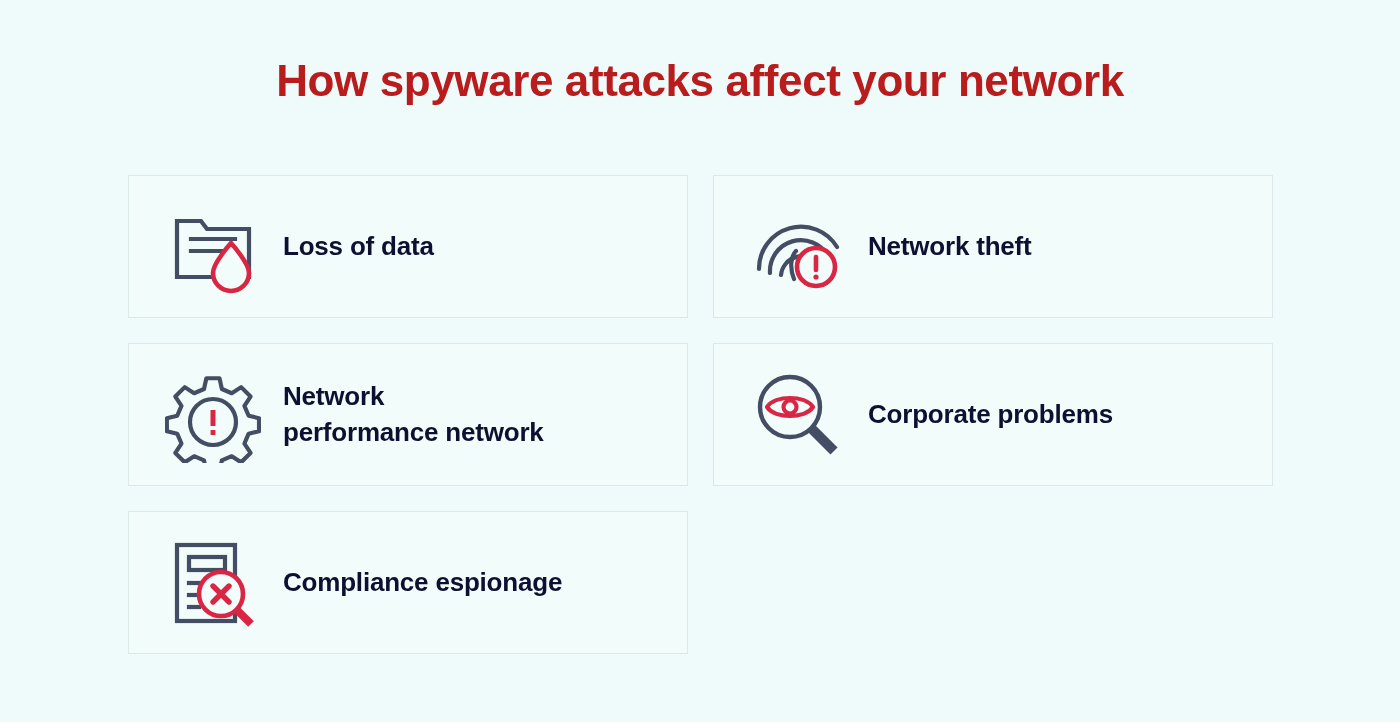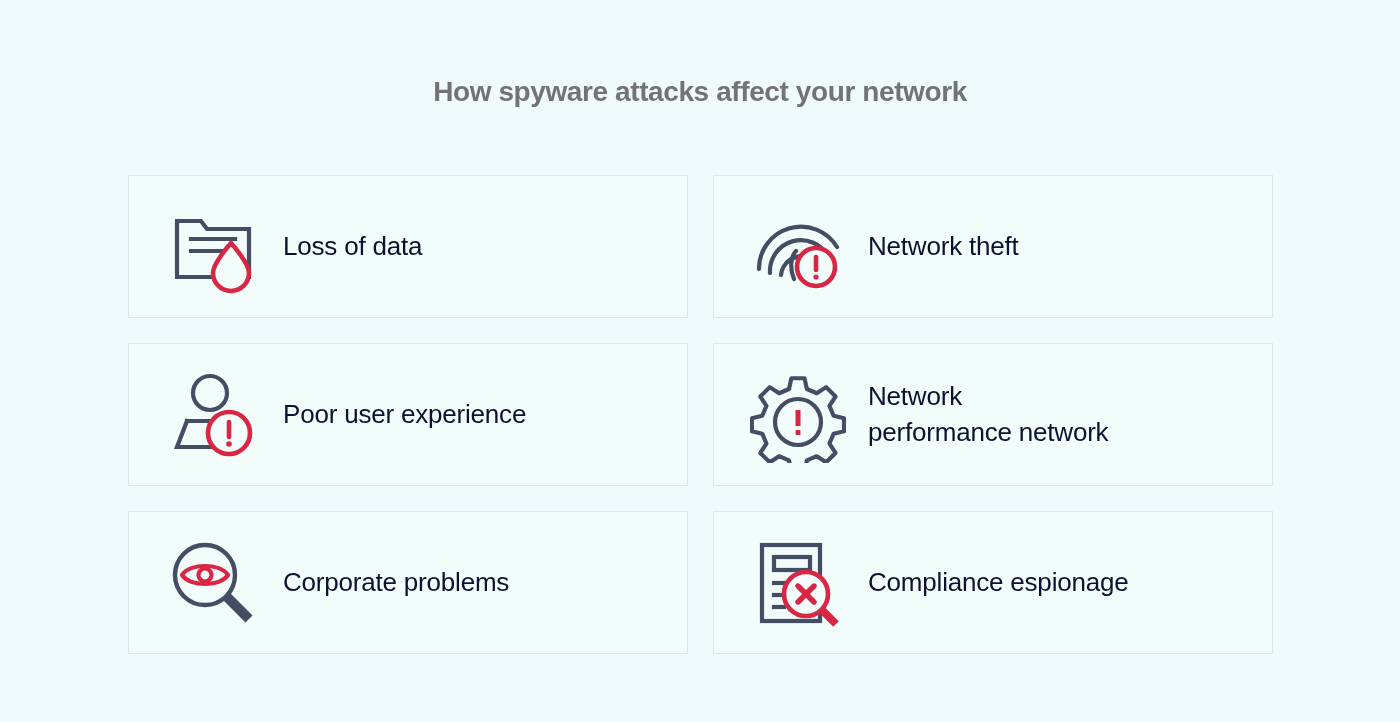--- a/index.html
+++ b/index.html
@@ -14,28 +14,28 @@
     overflow: hidden;
   }
   .page {
     position: relative;
     width: 1400px;
     height: 722px;
     background: #effbfa;
   }
   .title {
     position: absolute;
-    top: 76px;
+    top: 56px;
     left: 0;
     width: 1400px;
     text-align: center;
-    font-size: 28px;
+    font-size: 44px;
     font-weight: bold;
     letter-spacing: -0.4px;
-    color: #737373;
+    color: #b91c1c;
     font-family: "Liberation Sans", sans-serif;
   }
   .grid {
     position: absolute;
     top: 175px;
     left: 128px;
     width: 1145px;
     display: grid;
     grid-template-columns: 560px 560px;
     grid-template-rows: 143px 143px 143px;
@@ -55,21 +55,21 @@
     width: 96px;
     min-width: 96px;
     height: 96px;
     display: flex;
     align-items: center;
     justify-content: center;
   }
   .card-label {
     margin-left: 22px;
     font-size: 26px;
-    font-weight: normal;
+    font-weight: bold;
     color: #0d1030;
     line-height: 1.38;
     letter-spacing: -0.2px;
     font-family: "Liberation Sans", sans-serif;
   }
   .card-label .line2 {
     display: block;
   }
   svg { display: block; }
 </style>
@@ -110,36 +110,20 @@
           <circle cx="66" cy="68" r="19" fill="#f2fcfb" stroke="#d92644" stroke-width="4.6"></circle>
           <line x1="66" y1="58" x2="66" y2="71" stroke="#d92644" stroke-width="4.6" stroke-linecap="round"></line>
           <circle cx="66" cy="78" r="2.6" fill="#d92644"></circle>
         </svg>
       </div>
       <div class="card-label">
         <span>Network theft</span>
       </div>
     </div>
 
-    <div class="card">
-      <div class="icon-wrap">
-        <svg width="96" height="96" viewBox="0 0 96 96">
-          <g fill="none" stroke="#434d63" stroke-width="4.2" stroke-linecap="square" stroke-linejoin="miter">
-            <circle cx="45" cy="26" r="17"></circle>
-            <path d="M22 54 H63 M22 54 L12 80 H58"></path>
-          </g>
-          <circle cx="64" cy="66" r="21" fill="#f2fcfb" stroke="#d92644" stroke-width="4.6"></circle>
-          <line x1="64" y1="55" x2="64" y2="70" stroke="#d92644" stroke-width="4.6" stroke-linecap="round"></line>
-          <circle cx="64" cy="77" r="2.8" fill="#d92644"></circle>
-        </svg>
-      </div>
-      <div class="card-label">
-        <span>Poor user experience</span>
-      </div>
-    </div>
 
     <div class="card">
       <div class="icon-wrap">
         <svg width="96" height="96" viewBox="0 0 96 96">
           <path d="M41 5 H55 L57.5 16.5 L68 21 L78 14.5 L88 24.5 L81.5 34.5 L86 45 L97 47.5 V61.5
                    L86 64 L81.5 74.5 L88 84.5 L78 94.5 L68 88 L57.5 92.5 L55 104 H41 L38.5 92.5
                    L28 88 L18 94.5 L8 84.5 L14.5 74.5 L10 64 L-1 61.5 V47.5 L10 45 L14.5 34.5
                    L8 24.5 L18 14.5 L28 21 L38.5 16.5 Z" transform="translate(0,6.5) scale(0.94) translate(3,0)" fill="none" stroke="#434d63" stroke-width="4.4" stroke-linejoin="round"></path>
           <circle cx="48" cy="55" r="23" fill="#f2fcfb" stroke="#434d63" stroke-width="4.2"></circle>
           <line x1="48" y1="43" x2="48" y2="59" stroke="#d92644" stroke-width="5" stroke-linecap="butt"></line>

